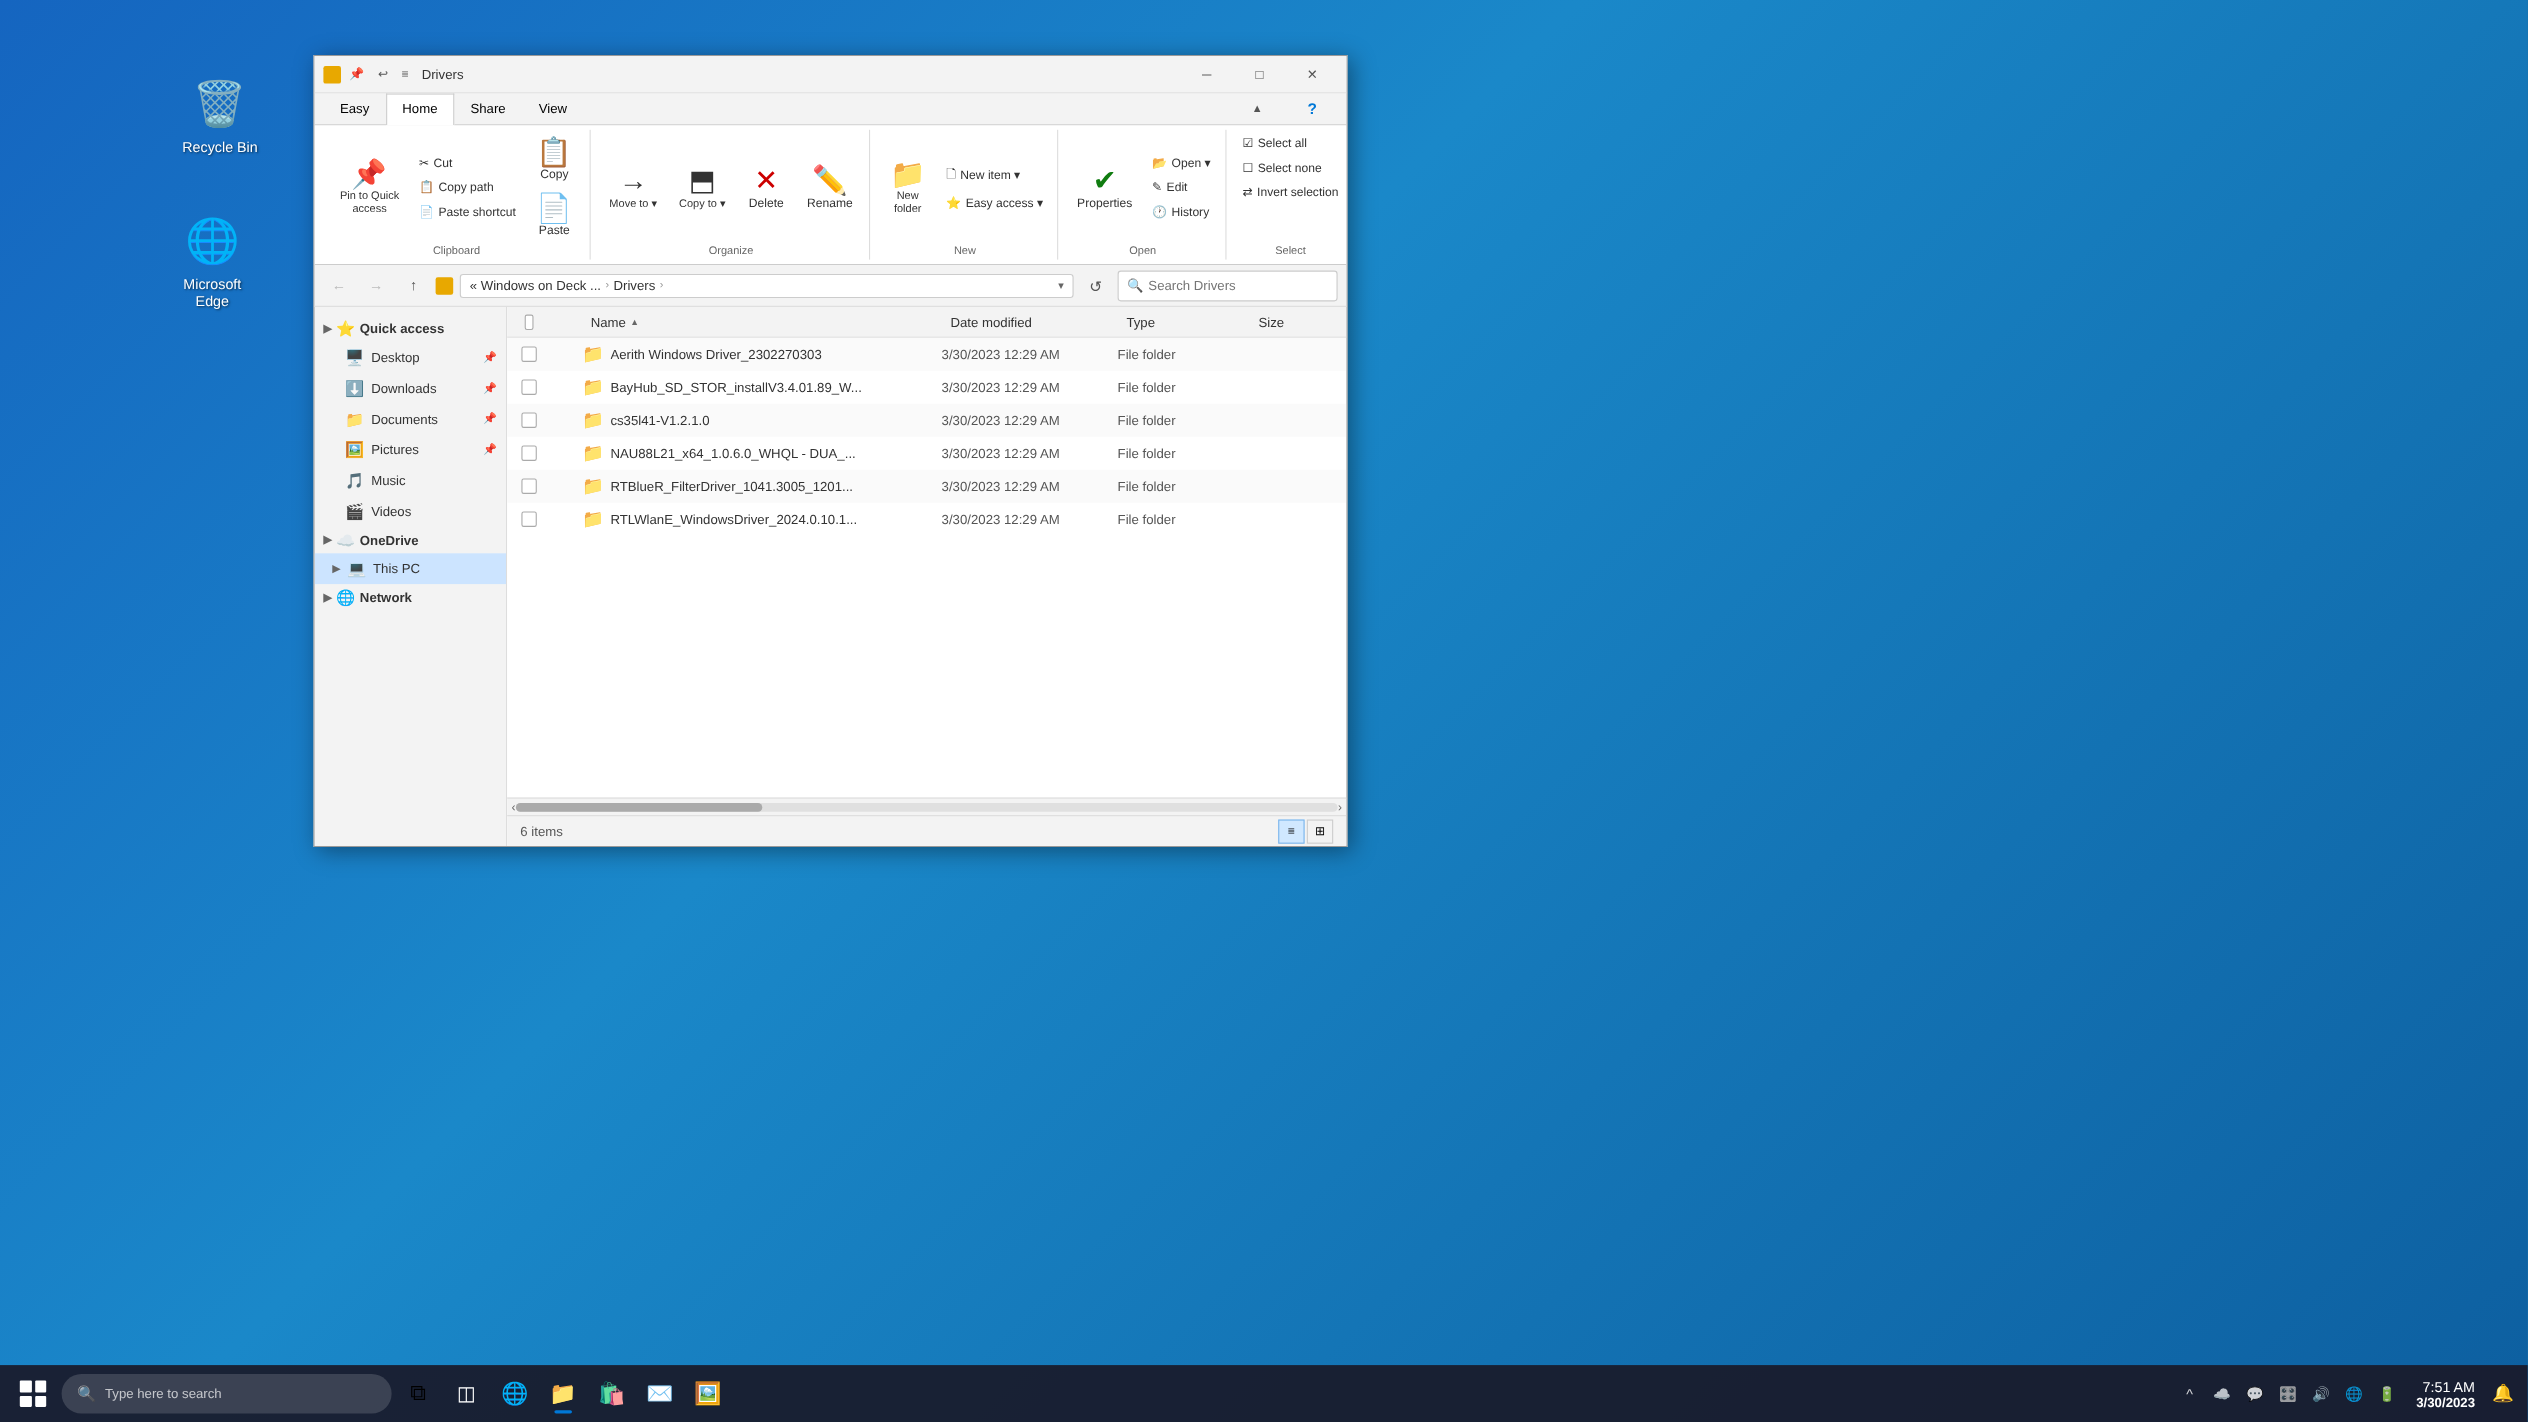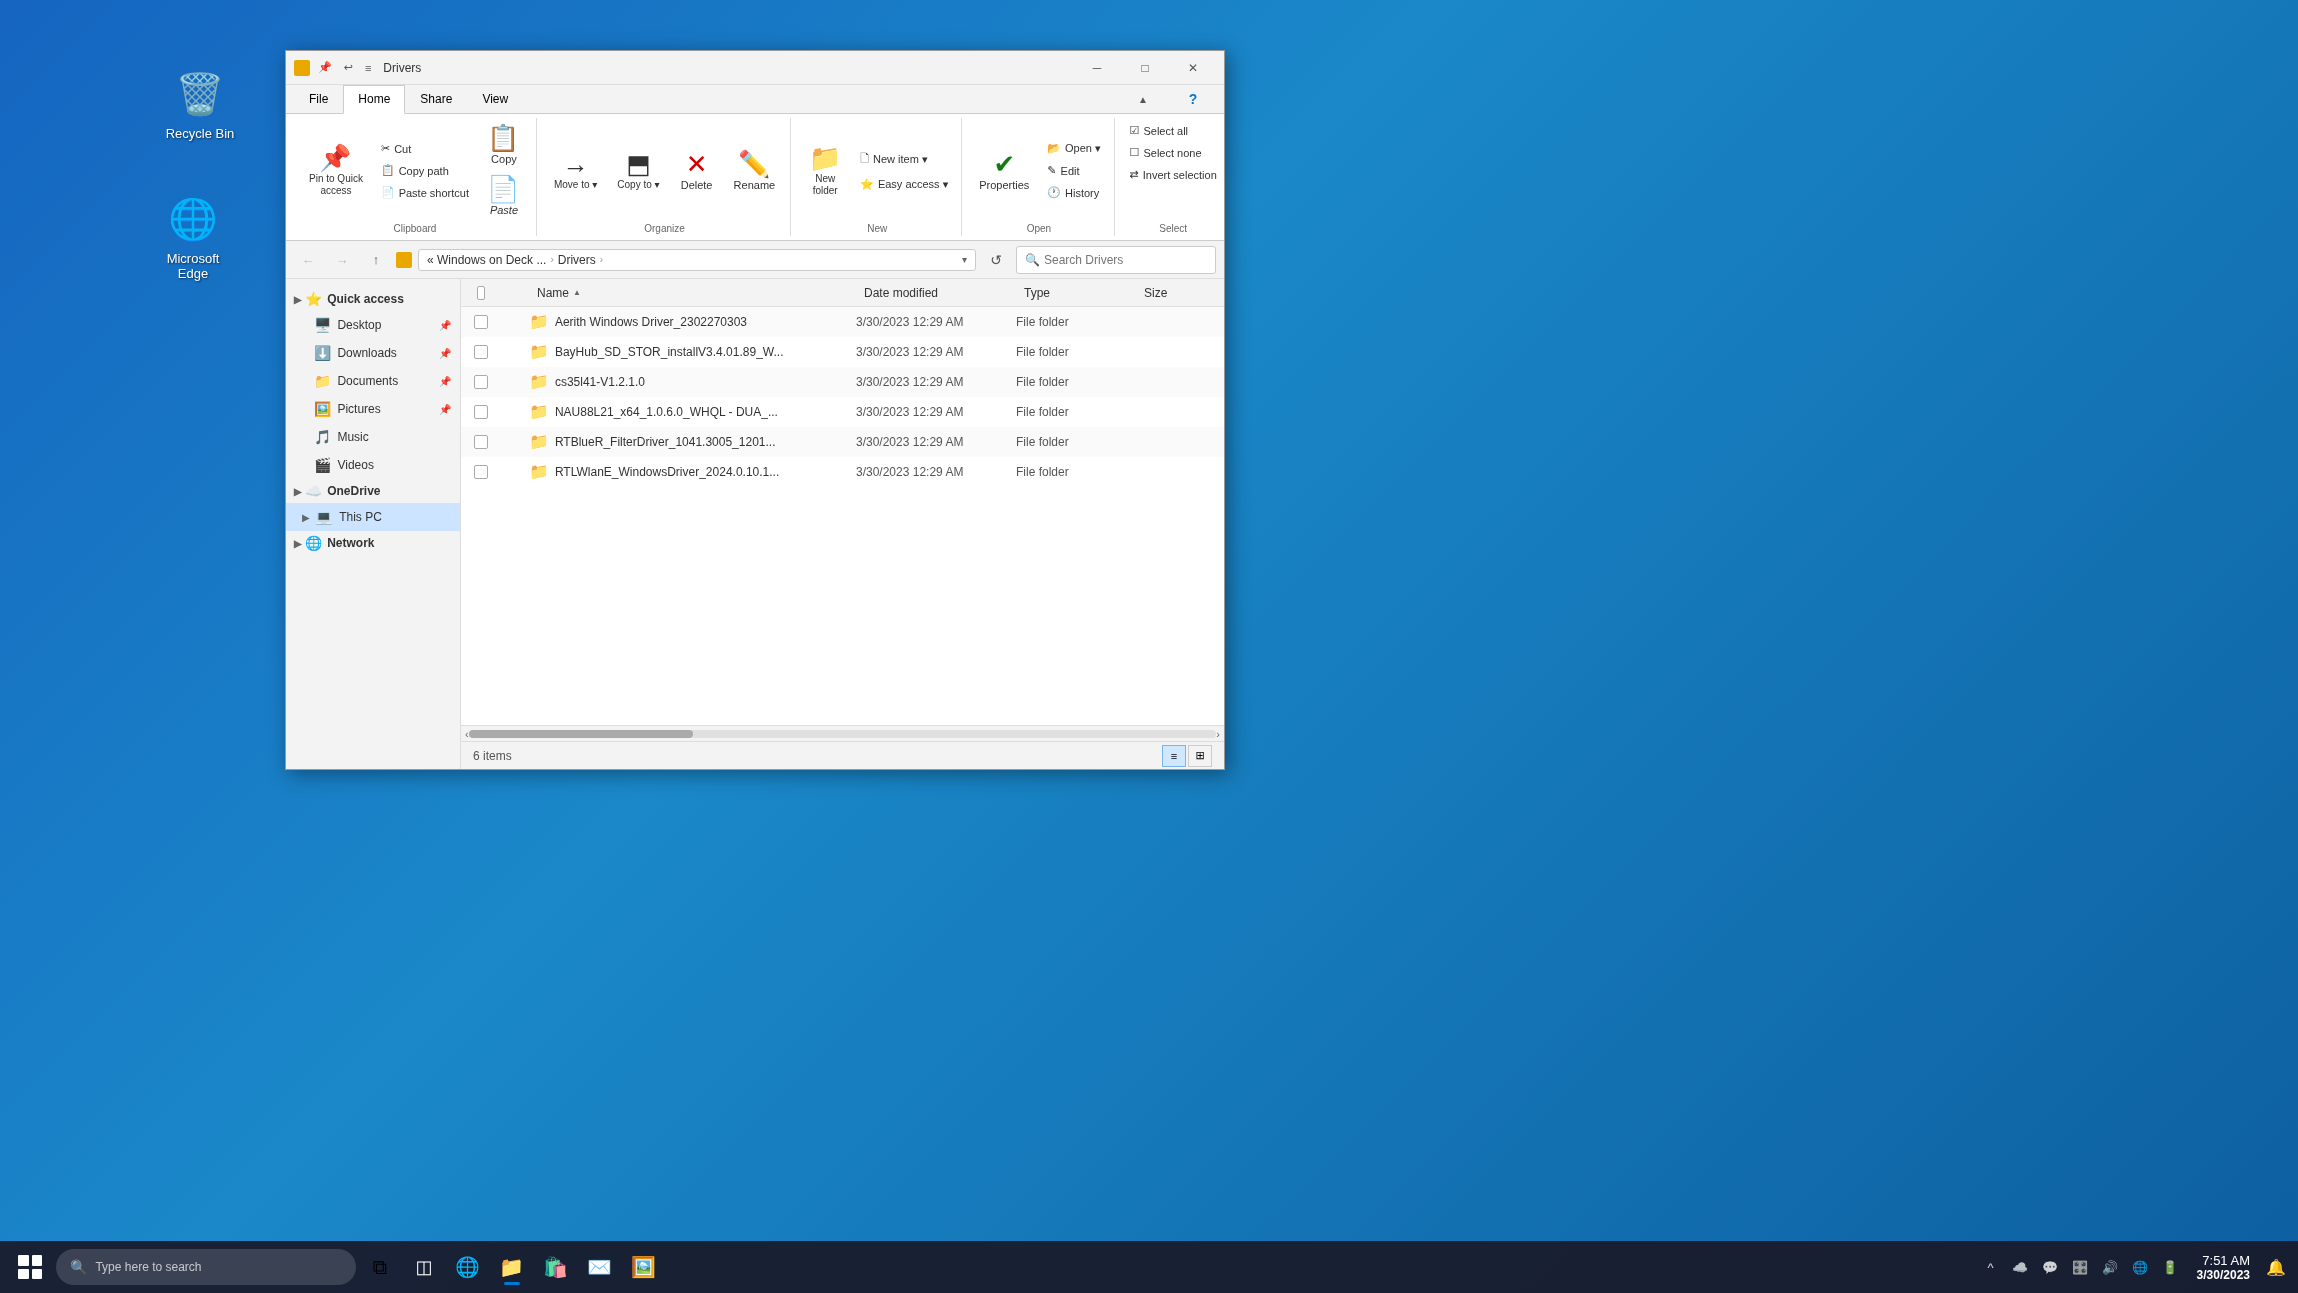--- a/index.html
+++ b/index.html
@@ -572,21 +572,21 @@
       </div>
       <div class="title-bar-controls">
         <button class="title-btn">─</button>
         <button class="title-btn">□</button>
         <button class="title-btn close">✕</button>
       </div>
     </div>
 
     <div class="ribbon-tabs">
       <div class="ribbon-tab">
-        <span>File</span>
+        <span>Easy</span>
       </div>
       <div class="ribbon-tab active">
         <span>Home</span>
       </div>
       <div class="ribbon-tab">
         <span>Share</span>
       </div>
       <div class="ribbon-tab">
         <span>View</span>
       </div>
@@ -618,21 +618,21 @@
               <span>Paste shortcut</span>
             </div>
           </div>
           <div style="display:flex;flex-direction:column;gap:1px;">
             <div class="ribbon-btn-large">
               <span class="btn-icon-large">📋</span>
               <span style="font-size:11px;">Copy</span>
             </div>
             <div class="ribbon-btn-large">
               <span class="btn-icon-large">📄</span>
-              <span style="font-size:11px;font-style:italic;">Paste</span>
+              <span style="font-size:11px;">Paste</span>
             </div>
           </div>
         </div>
         <span class="ribbon-group-label">Clipboard</span>
       </div>
 
       <div class="ribbon-group">
         <div class="ribbon-buttons">
           <div style="display:flex;gap:2px;align-items:center;">
             <div class="ribbon-btn-large">

